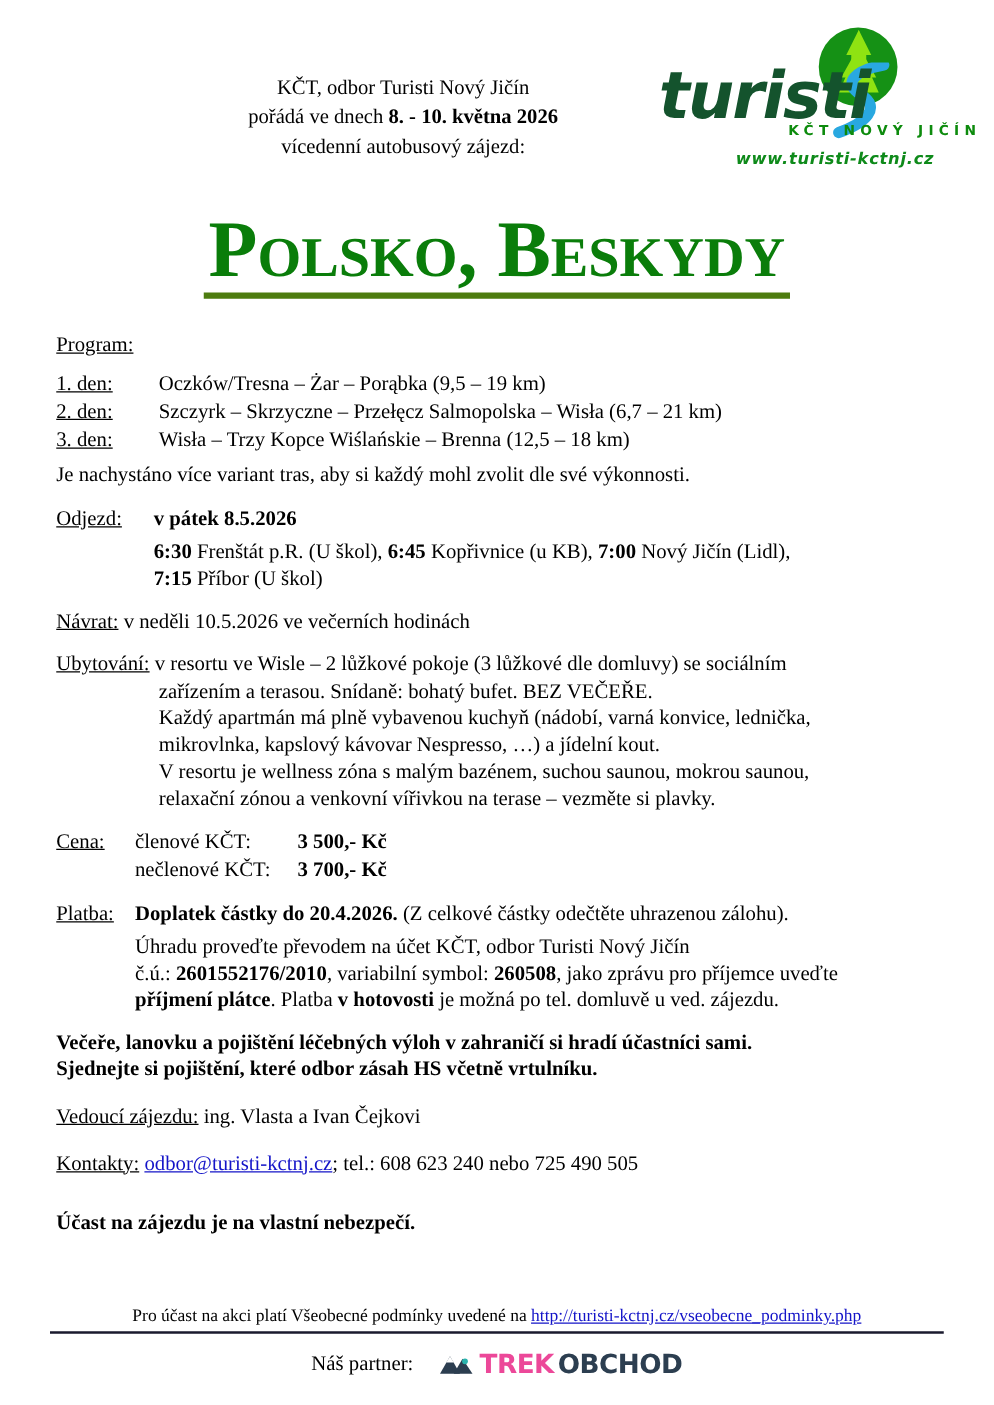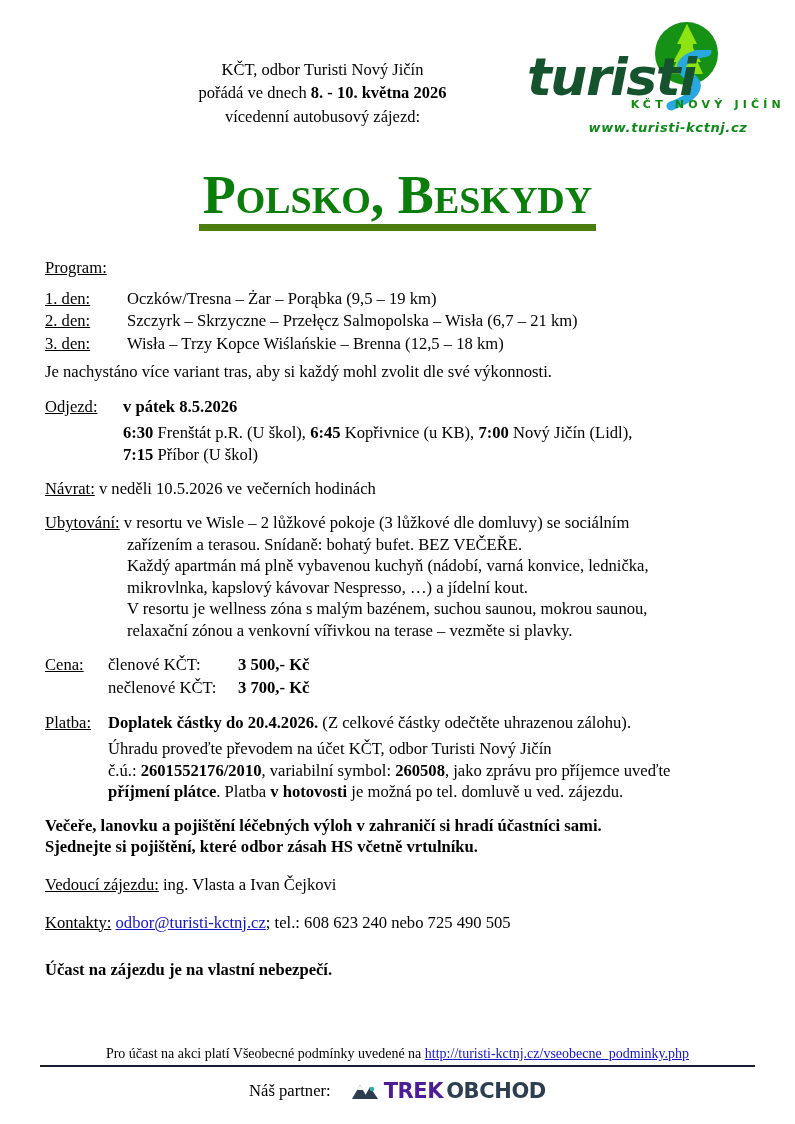--- a/index.html
+++ b/index.html
@@ -117,24 +117,24 @@
   
   .title-wrap {
     text-align: center;
     margin-top: 18px;
   }
   .doc-title {
     display: inline-block;
     font-family: "Liberation Serif", "DejaVu Serif", serif;
     font-variant: small-caps;
     font-weight: bold;
-    font-size: 54px;
+    font-size: 64px;
     color: #0a7d0a;
     line-height: 1.0;
-    border-bottom: 7px solid #4d7c0f;
+    border-bottom: 5px solid #4d7c0f;
     padding: 0 4px 2px 4px;
     letter-spacing: 0px;
   }
 
   
   .content {
     margin: 26px 45px 0 45px;
     font-size: 16.6px;
     line-height: 1.30;
   }
@@ -204,21 +204,21 @@
     display: flex;
     align-items: center;
     gap: 3px;
   }
   .trek-word {
     font-family: "DejaVu Sans", "Liberation Sans", sans-serif;
     font-size: 21px;
     font-weight: bold;
     letter-spacing: -0.4px;
   }
-  .trek-a { color: #4c1d95; }
+  .trek-a { color: #ec4899; }
   .trek-b { color: #2c3e50; }
 </style>
 </head>
 <body>
 
 <div class="page">
 
   <div class="header">
 
     <div class="org-block">

